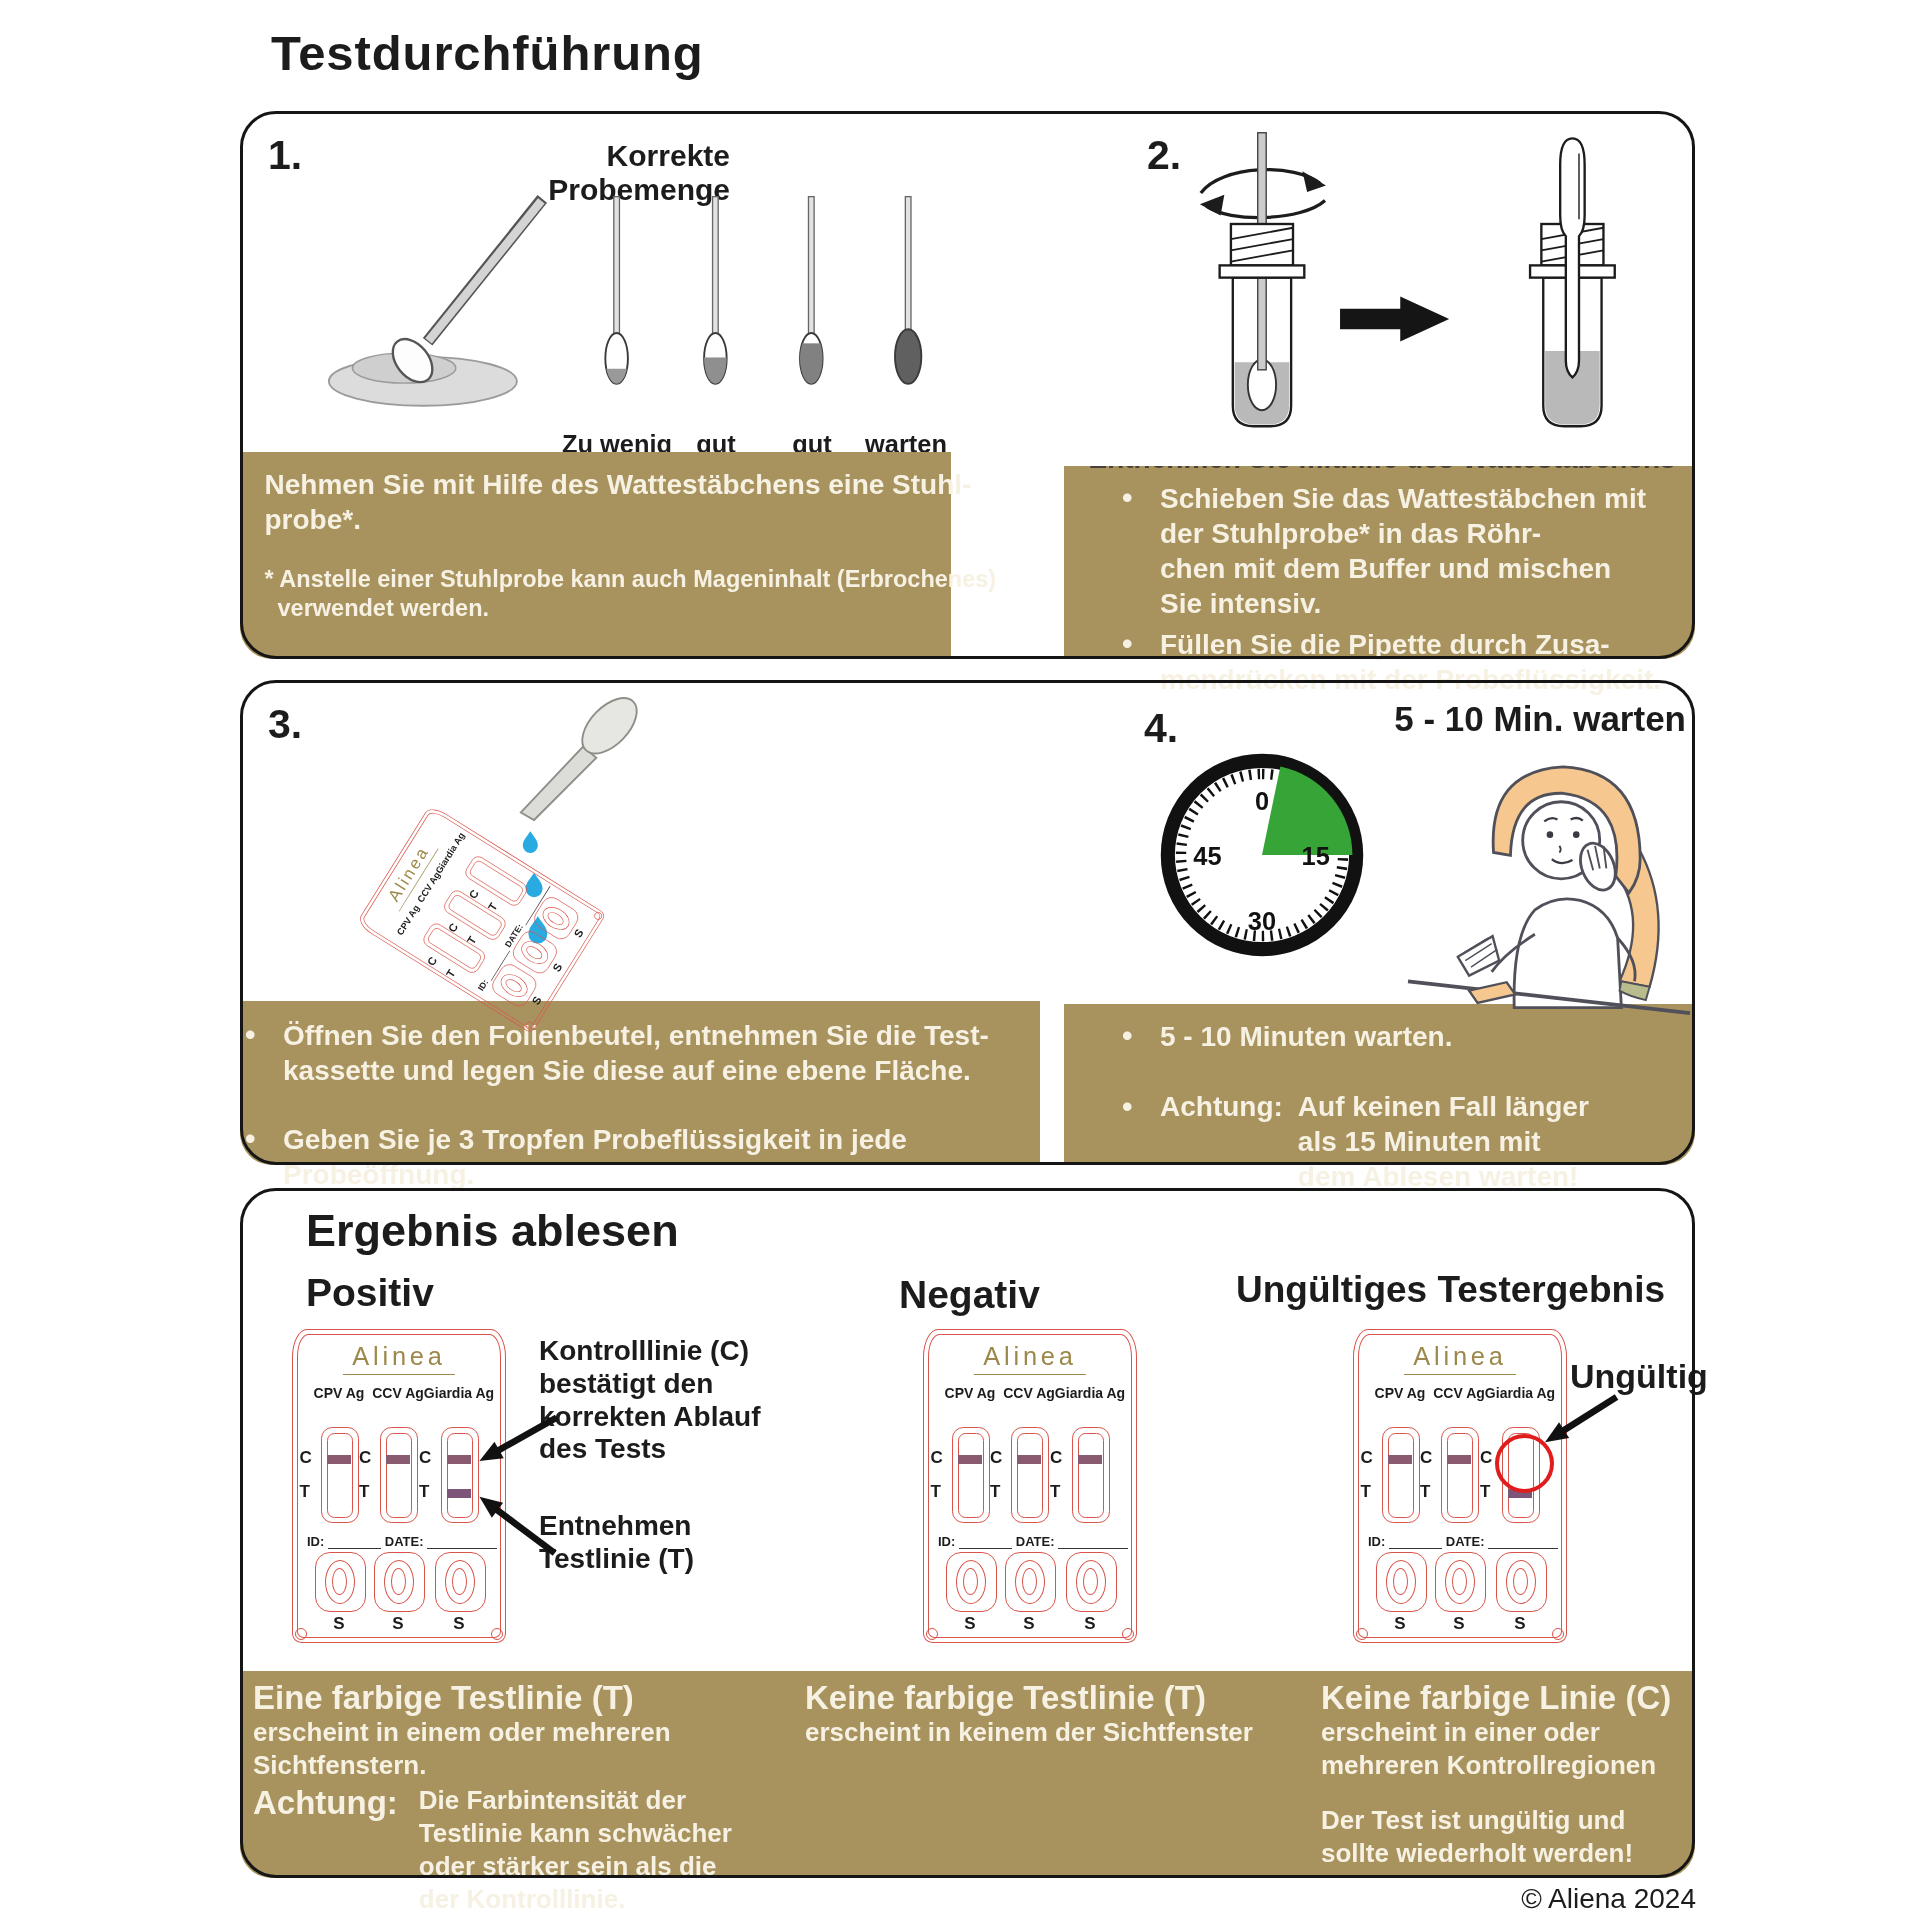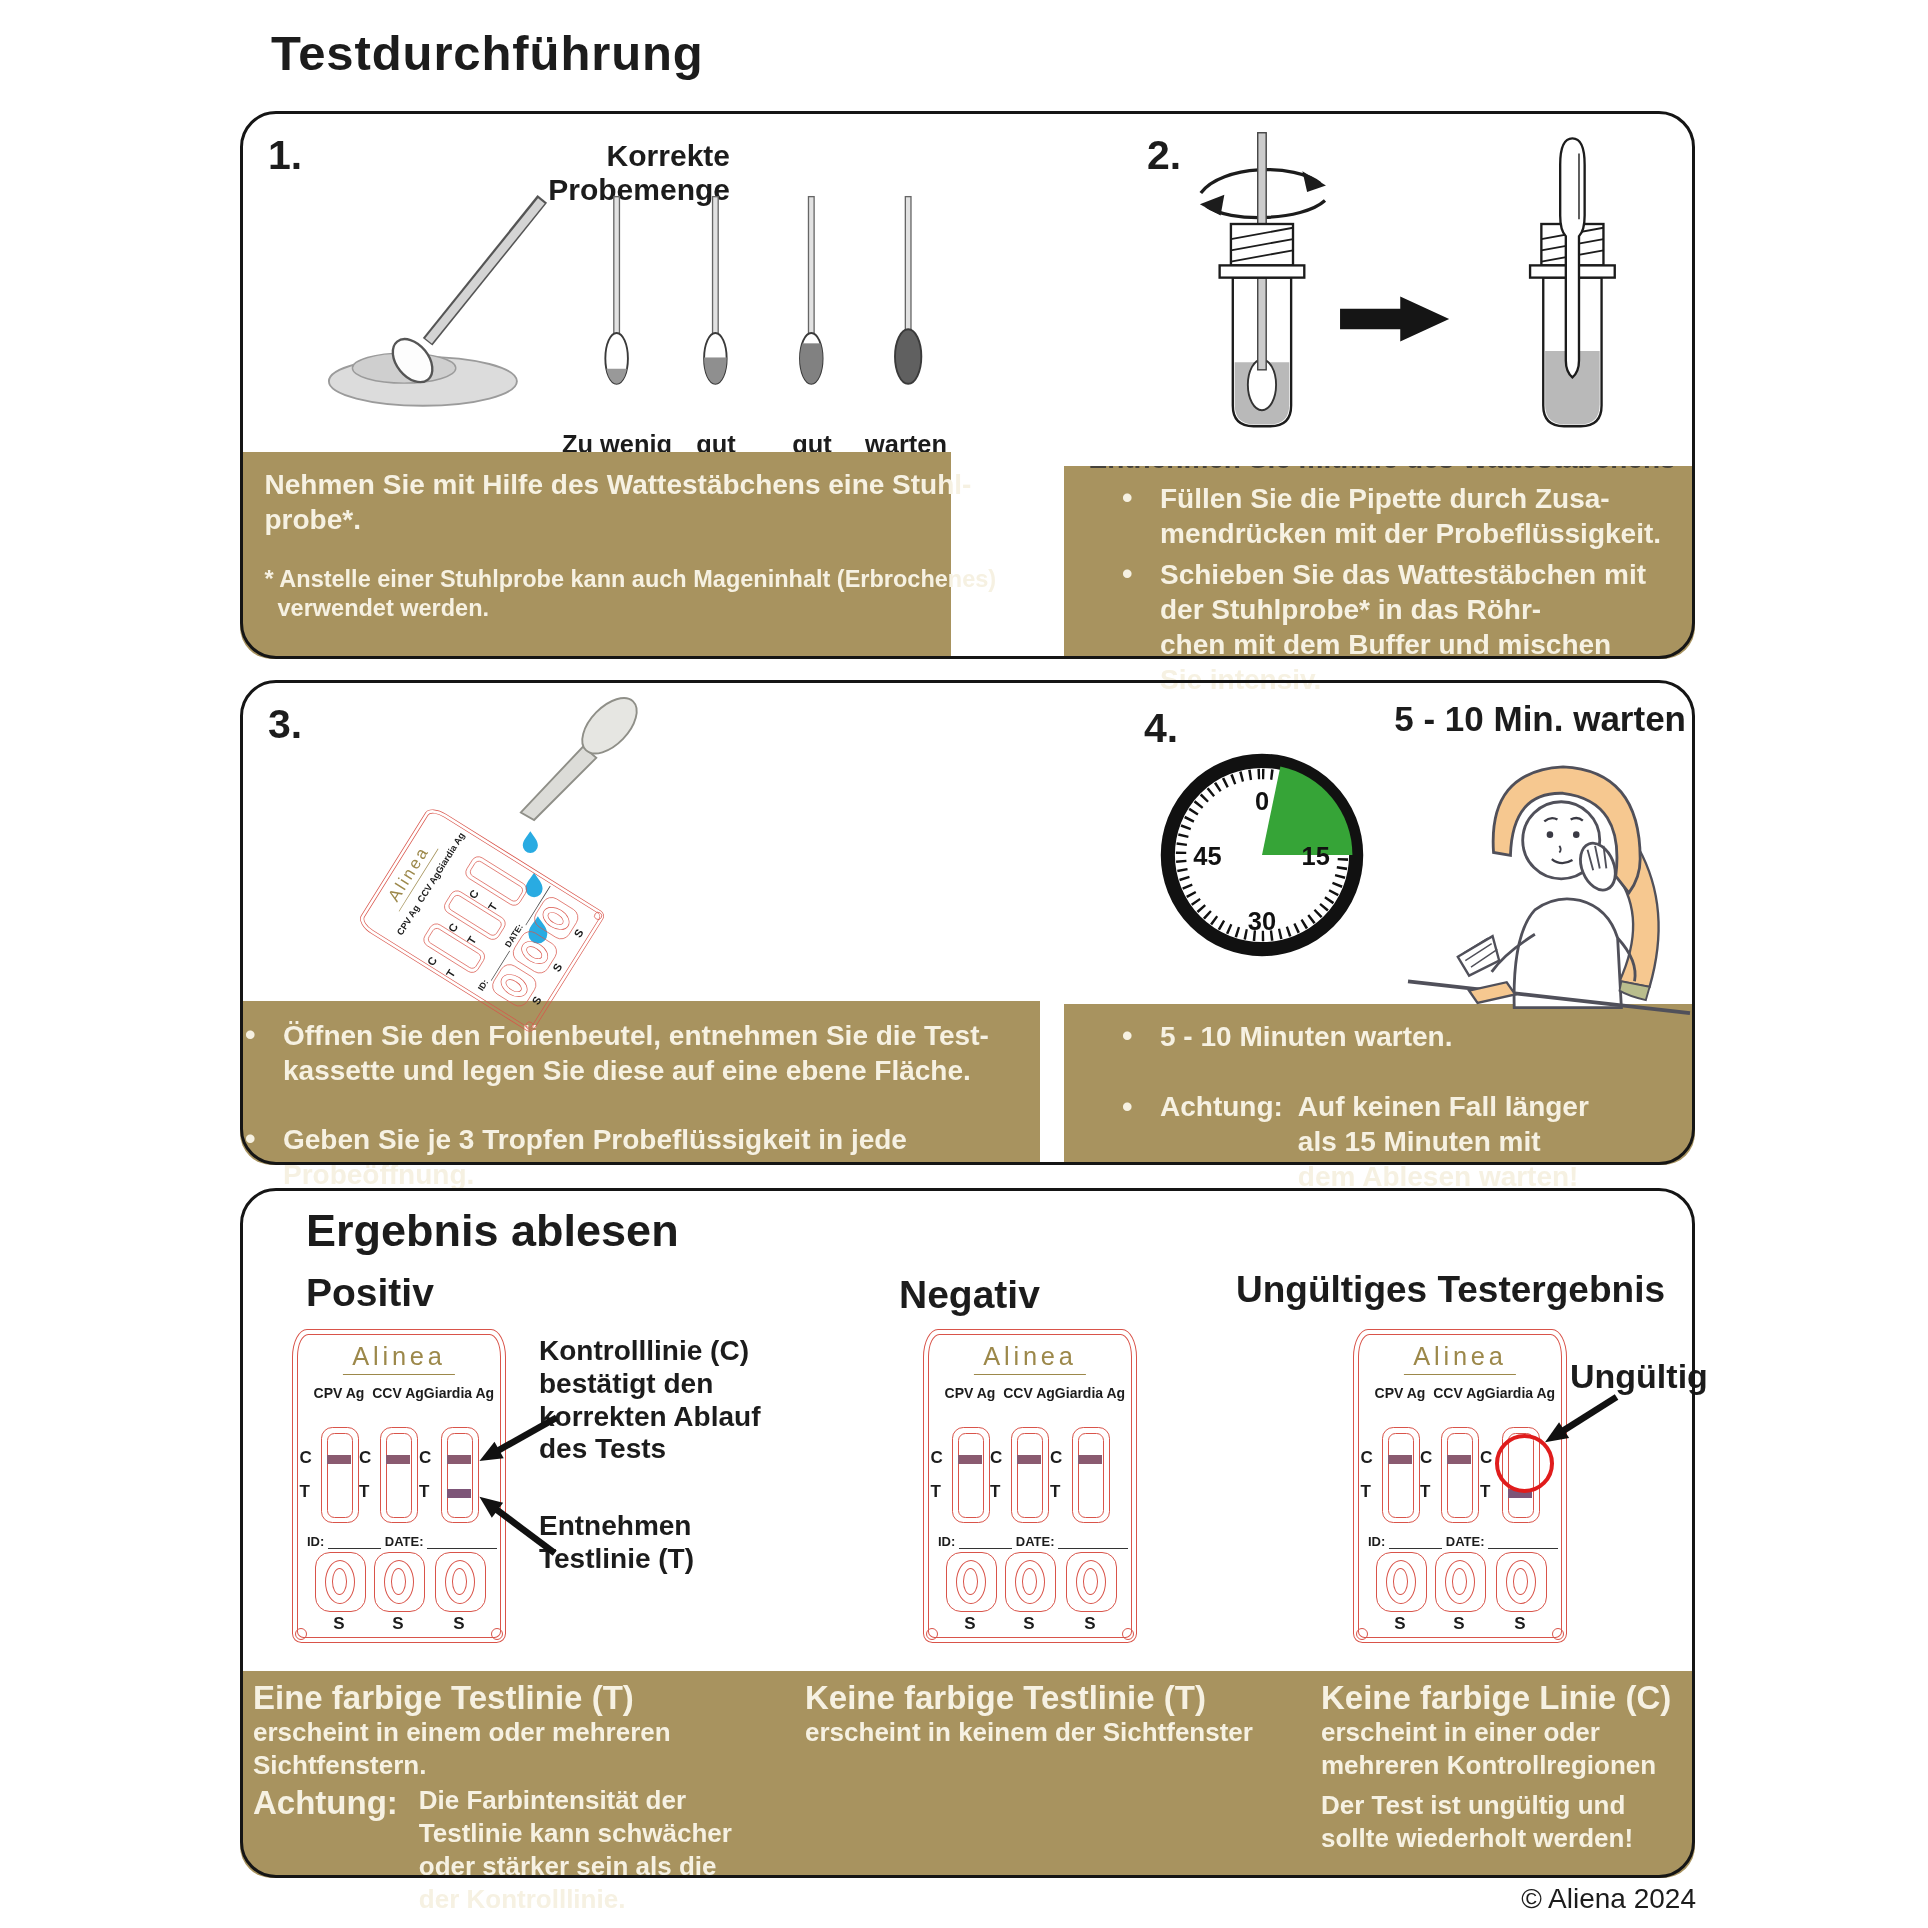--- a/index.html
+++ b/index.html
@@ -170,28 +170,28 @@
         </div>
       </div>
     </div>
 
     <div class="tan tr1">
       <div class="clip-strip">
         <span>Entnehmen Sie mithilfe des Wattestäbchens eine Stuhlprobe</span>
       </div>
       <div class="tan-text padA">
         <div class="b">
-          <span class="line">Füllen Sie die Pipette durch Zusa-</span>
-          <span class="line">mendrücken mit der Probeflüssigkeit.</span>
-        </div>
-        <div class="b">
           <span class="line">Schieben Sie das Wattestäbchen mit</span>
           <span class="line">der Stuhlprobe* in das Röhr-</span>
           <span class="line">chen mit dem Buffer und mischen</span>
           <span class="line">Sie intensiv.</span>
+        </div>
+        <div class="b">
+          <span class="line">Füllen Sie die Pipette durch Zusa-</span>
+          <span class="line">mendrücken mit der Probeflüssigkeit.</span>
         </div>
       </div>
     </div>
     <div class="frame"></div>
   </section>
 
   <section class="panel p2">
     <div class="num" style="left:28px;top:21px">3.</div>
 
     <div class="cassette mini">
@@ -499,21 +499,21 @@
         <div class="band-t">
           <span class="line">erscheint in keinem der Sichtfenster</span>
         </div>
       </div>
       <div class="bandcol" style="left:1081px;width:369px">
         <div class="band-h">Keine farbige Linie (C)</div>
         <div class="band-t">
           <span class="line">erscheint in einer oder</span>
           <span class="line">mehreren Kontrollregionen</span>
         </div>
-        <div class="band-t" style="margin-top:7px">
+        <div class="band-t" style="margin-top:22px">
           <span class="line">Der Test ist ungültig und</span>
           <span class="line">sollte wiederholt werden!</span>
         </div>
       </div>
     </div>
     <div class="frame"></div>
   </section>
 
   <div class="footer">© Aliena 2024</div>
 </div>

